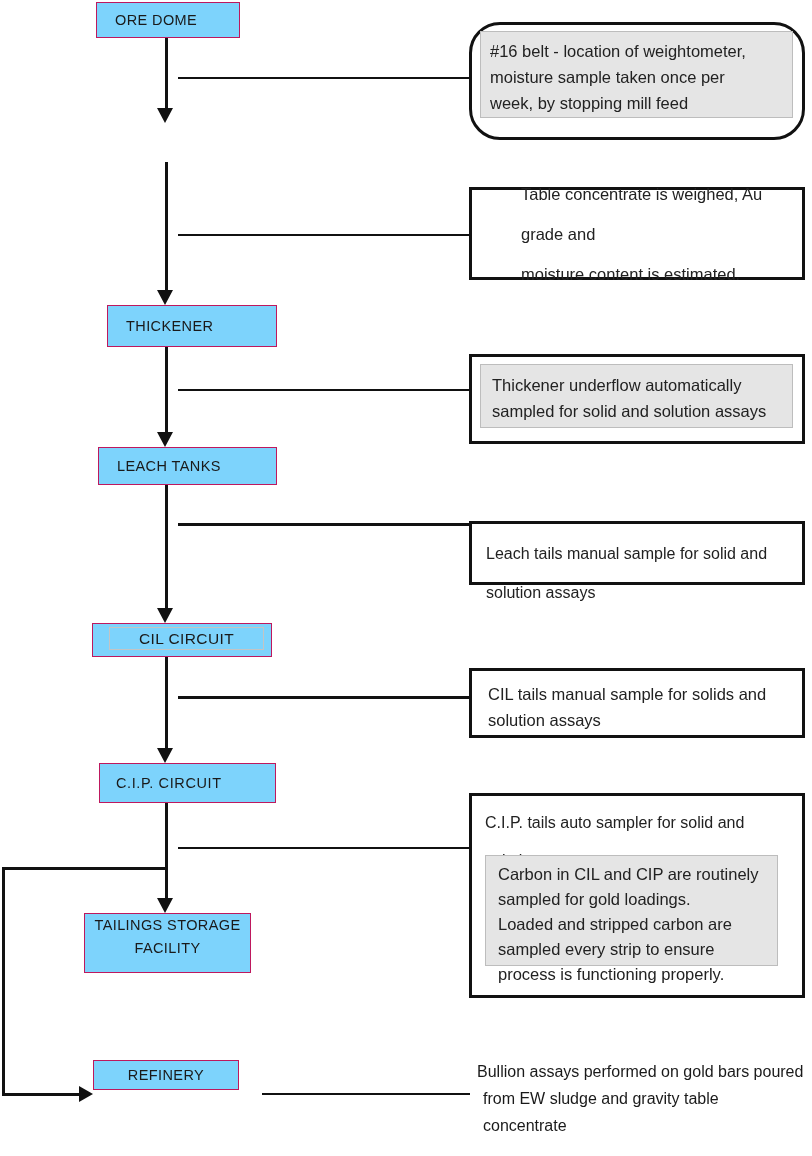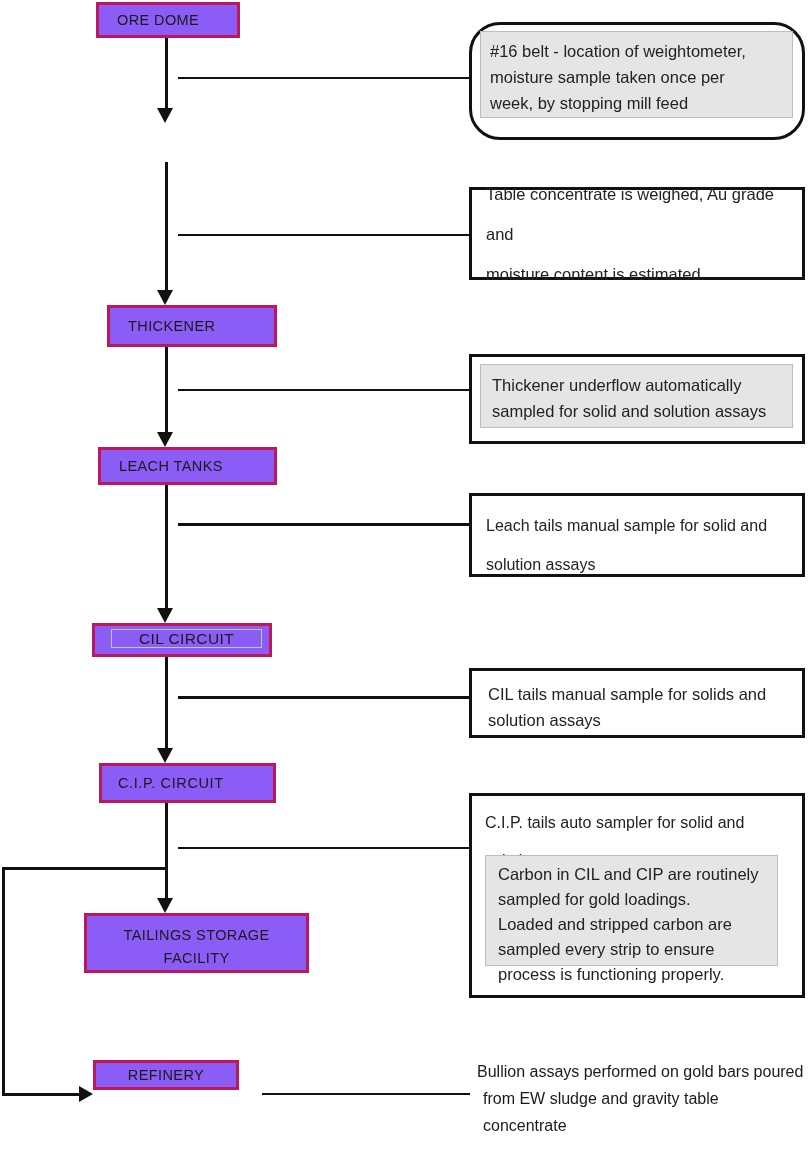--- a/index.html
+++ b/index.html
@@ -7,22 +7,22 @@
     position:relative;
     width:812px;height:1156px;
     background:#ffffff;
     font-family:"Liberation Sans", sans-serif;
     color:#1a1a1a;
     overflow:hidden;
   }
   
   .fbox{
     position:absolute;
-    border:3px solid #be185d;
-    background:#8b5cf6;
+    border:1px solid #be185d;
+    background:#7dd3fc;
     box-sizing:border-box;
     display:flex;
     align-items:center;
     font-size:14.5px;
     letter-spacing:0.4px;
     white-space:nowrap;
   }
   .fbox .lbl{padding-left:18px;}
   .fbox.centered{justify-content:center;}
   .fbox.centered .lbl{padding-left:0;}
@@ -68,34 +68,34 @@
   #b-leach{left:98px;top:447px;width:179px;height:38px;}
   #b-cil{left:92px;top:623px;width:180px;height:34px;text-decoration:underline;}
   #b-cil .cil-inner{
     position:absolute;left:16px;top:3px;right:7px;bottom:6px;
     border:1px solid #c4c4c4;
     display:flex;align-items:center;justify-content:center;
     font-size:15.5px;
   }
   #b-cip{left:99px;top:763px;width:177px;height:40px;}
   #b-cip .lbl{padding-left:16px;letter-spacing:0.6px;}
-  #b-tail{left:84px;top:913px;width:225px;height:60px;flex-direction:column;justify-content:flex-end;}
+  #b-tail{left:84px;top:913px;width:167px;height:60px;flex-direction:column;justify-content:flex-start;}
   #b-tail .lbl{padding:0;line-height:23px;text-align:center;}
   #b-ref{left:93px;top:1060px;width:146px;height:30px;}
 
   
   #a1{top:22px;height:118px;border-radius:31px;}
   #a1 .inner-frame{left:8px;top:6px;right:9px;bottom:19px;}
   #a1 .txt{position:absolute;left:18px;top:13px;line-height:26px;font-size:16.5px;}
-  #a2{top:187px;height:93px;display:flex;align-items:center;}
+  #a2{top:187px;height:93px;display:flex;align-items:center;padding-left:35px;}
   #a2 .txt{padding-left:14px;line-height:40px;font-size:16.5px;}
   #a3{top:354px;height:90px;}
   #a3 .inner-frame{left:8px;top:7px;right:9px;bottom:13px;}
   #a3 .txt{position:absolute;left:20px;top:15px;line-height:26px;font-size:16.5px;}
-  #a4{top:493px;height:84px;}
+  #a4{top:521px;height:64px;}
   #a4 .txt{padding:10px 0 0 14px;line-height:39px;font-size:16px;}
   #a5{top:668px;height:70px;}
   #a5 .txt{padding:10px 0 0 16px;line-height:26px;font-size:16.5px;}
   #a6{top:793px;height:205px;}
   #a6 .txt{padding:8px 0 0 13px;line-height:38px;font-size:16px;}
   #a6 .inner-frame{left:13px;top:59px;width:293px;height:111px;}
   #a6 .inner-txt{position:absolute;left:12px;top:6px;line-height:25px;font-size:16.5px;}
 
   #bullion{
     position:absolute;left:477px;top:1058px;width:332px;

